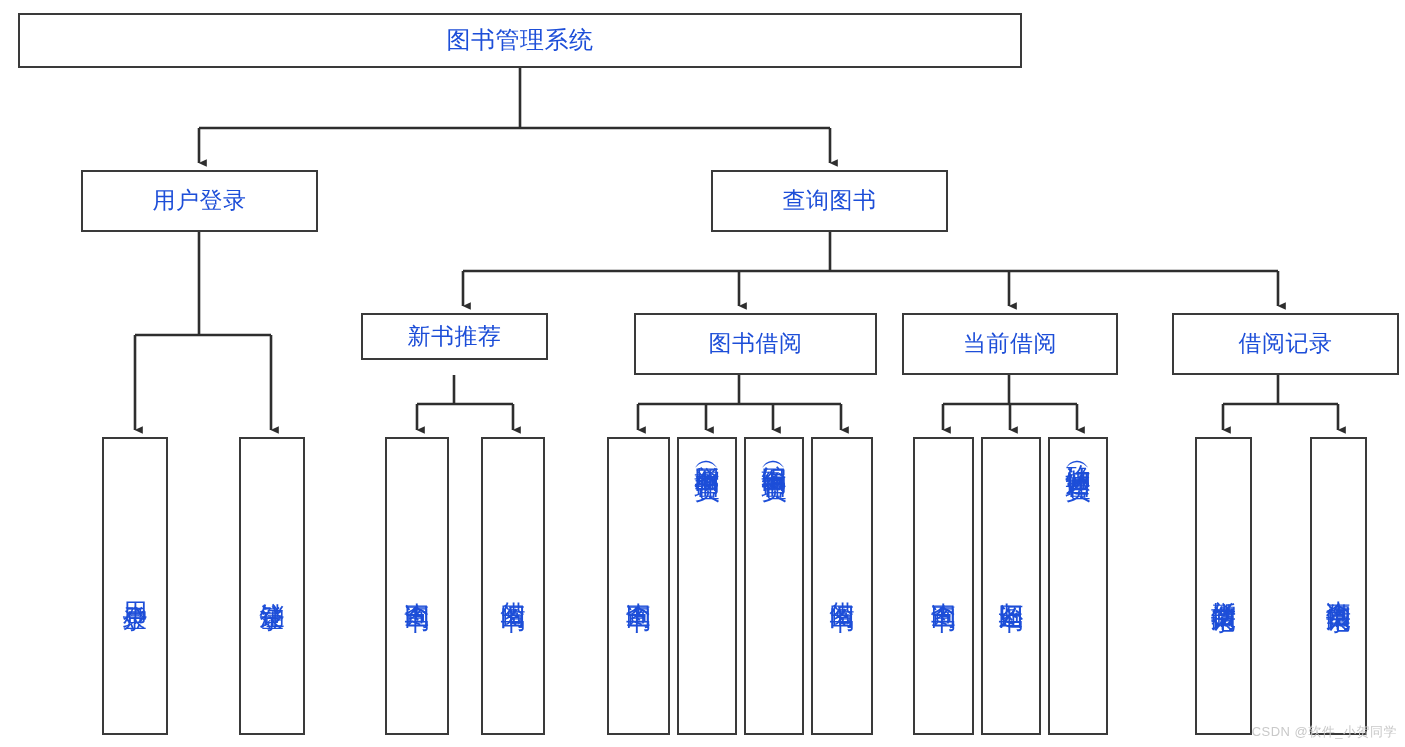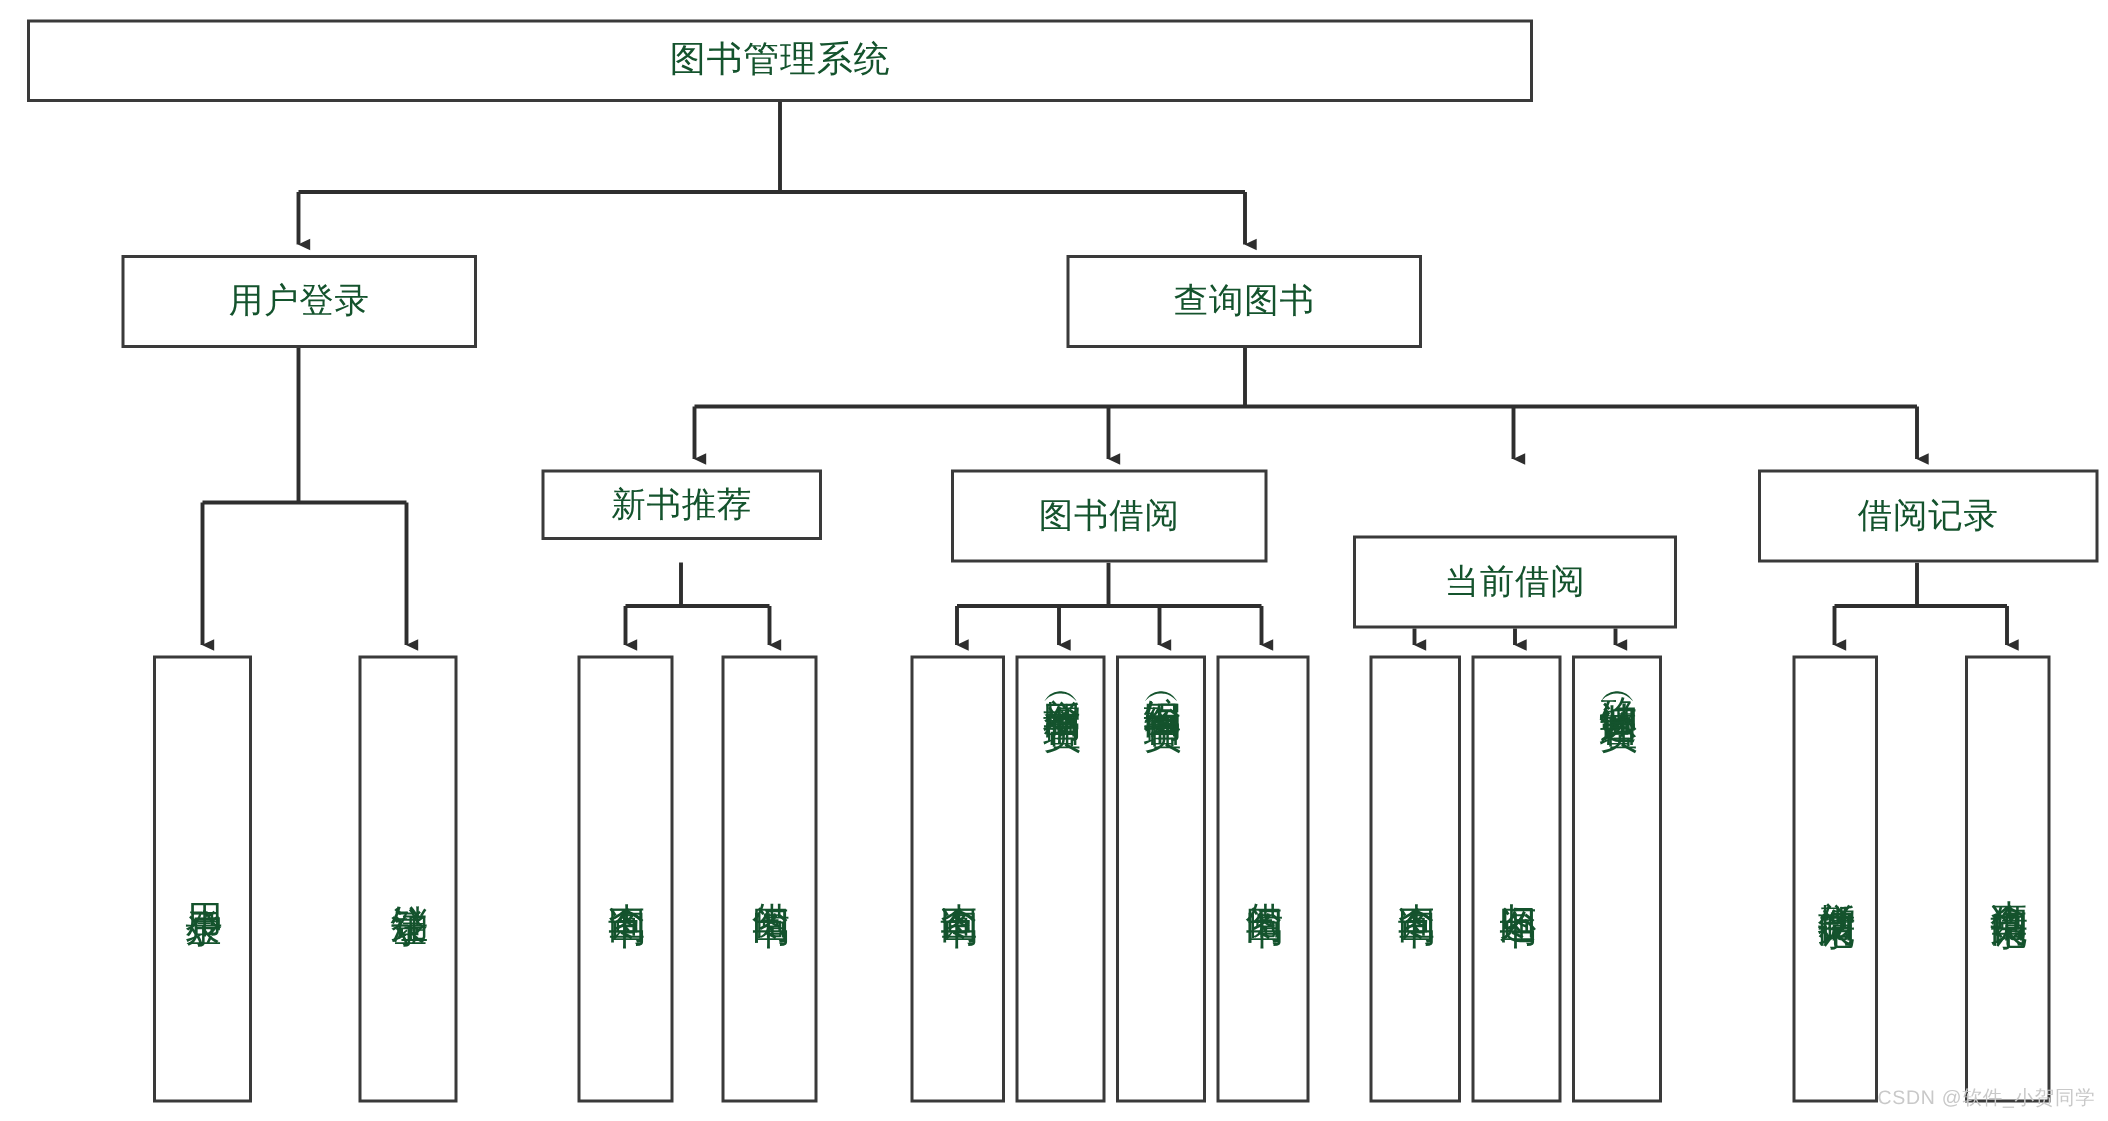--- a/index.html
+++ b/index.html
@@ -31,21 +31,21 @@
     background: #ffffff;
     border: 2.5px solid #3a3a3a;
     display: flex;
     align-items: center;
     justify-content: center;
     color: #3c3c3c;
   }
   .node-label {
     display: block;
     text-align: left;
-    color: #14532d;
+    color: #1d4ed8;
     line-height: 1.18;
   }
   
   .node.horiz .node-label {
     writing-mode: horizontal-tb;
     font-size: 23px;
     letter-spacing: 0.5px;
   }
   .node.root .node-label {
     font-size: 24px;
@@ -144,25 +144,25 @@
   </div>
 
   <div class="node horiz" style="left:711px; top:170px; width:237px; height:62px;">
     <span class="node-label">查询图书</span>
   </div>
 
   <div class="node horiz" style="left:361px; top:313px; width:187px; height:47px;">
     <span class="node-label">新书推荐</span>
   </div>
 
-  <div class="node horiz" style="left:634px; top:313px; width:211px; height:62px;">
+  <div class="node horiz" style="left:634px; top:313px; width:243px; height:62px;">
     <span class="node-label">图书借阅</span>
   </div>
 
-  <div class="node horiz" style="left:902px; top:313px; width:216px; height:62px;margin-top:44px;">
+  <div class="node horiz" style="left:902px; top:313px; width:216px; height:62px;">
     <span class="node-label">当前借阅</span>
   </div>
 
   <div class="node horiz" style="left:1172px; top:313px; width:227px; height:62px;">
     <span class="node-label">借阅记录</span>
   </div>
 
   <div class="node vert centered" style="left:102px; top:437px; width:66px; height:298px;">
     <span class="node-label">用户登录</span>
   </div>

